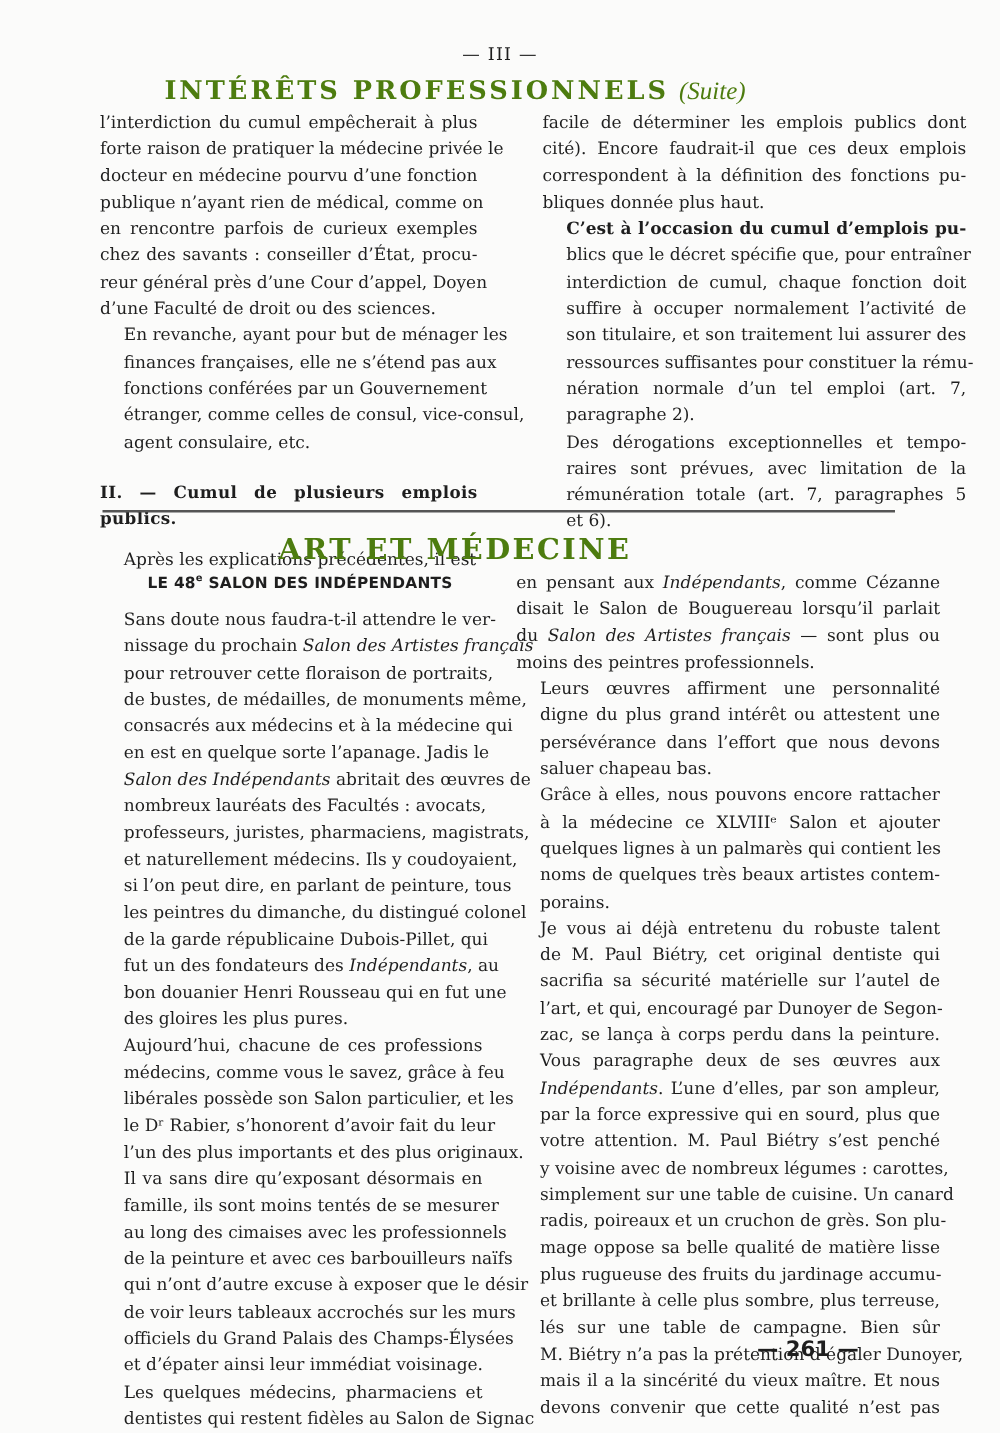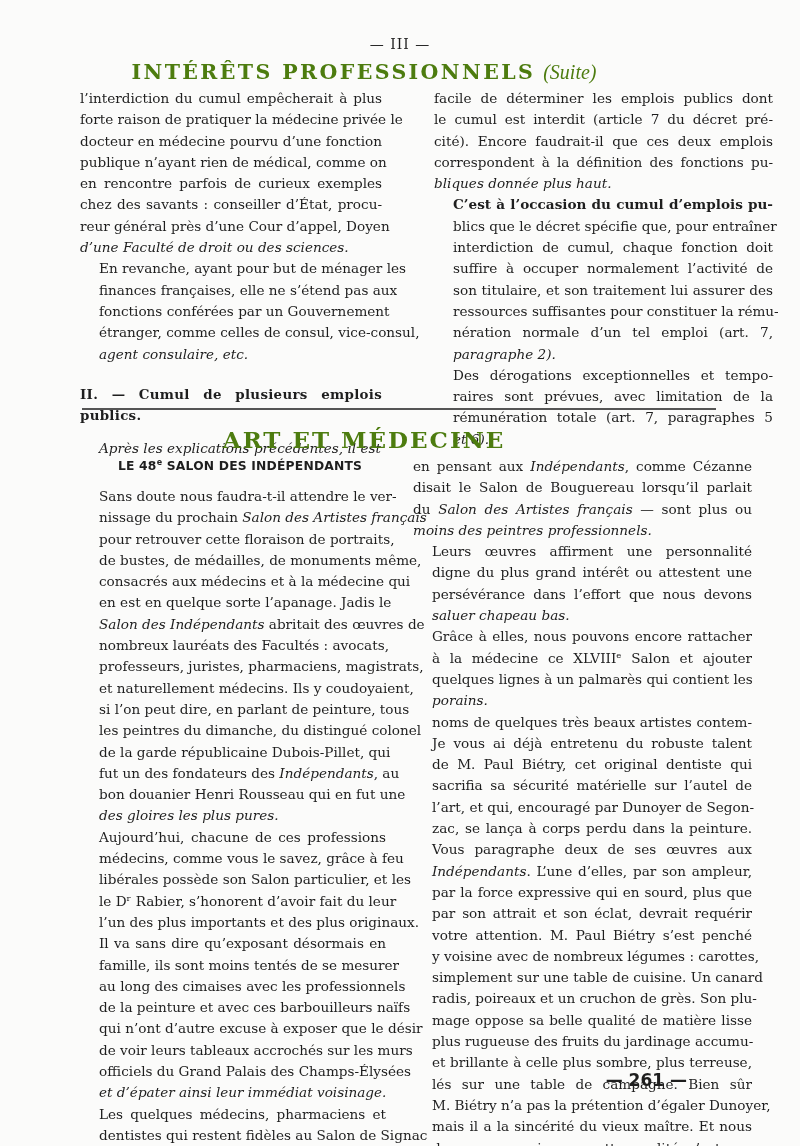--- a/index.html
+++ b/index.html
@@ -20,21 +20,21 @@
   .sec1 { top: 44px; font-size: 20.5px; letter-spacing: 2.4px; }
   .sec1 .suite { font-weight: normal; font-style: italic; font-family: "Liberation Serif", serif; font-size: 20px; letter-spacing: 0; margin-left: 8px; }
   .sec2 { top: 410px; font-size: 23px; letter-spacing: 2px; }
   .col {
     position: absolute; font-size: 13.6px; line-height: 21.3px;
     text-align: justify; font-family: "DejaVu Serif", serif;
   }
   .col p { margin: 0; }
   .col .ind { text-indent: 19px; }
   .col .line { display: block; text-align: justify; text-align-last: justify; white-space: nowrap; }
-  .col .last { text-align-last: left; font-style: italic; }
+  .col .last { text-align-last: left; }
   .c1 { left: 80px; top: 72px; width: 302px; }
   .c2 { left: 413px; top: 72px; width: 339px; margin-left: 21px; }
   .c3 { left: 80px; top: 470px; width: 306px; }
   .c4 { left: 413px; top: 440px; width: 339px; }
   .sub-head {
     font-weight: bold; font-size: 13.4px; letter-spacing: 0.3px; margin: 19px 0 12px 0 !important;
   }
   .salon-head {
     position: absolute; left: 118px; top: 442px;
     font-family: "DejaVu Sans", "Liberation Sans", sans-serif; font-weight: bold;
@@ -82,21 +82,20 @@
       </p>
     <p class="sub-head">II. — Cumul de plusieurs emplois publics.</p>
     <p class="ind">
         <span class="line last" style="text-indent: 19px;">Après les explications précédentes, il est</span>
       </p>
   </div>
 
   <div class="col c2">
     <p>
         <span class="line">facile de déterminer les emplois publics dont</span>
-        <span class="line">le cumul est interdit (article 7 du décret pré-</span>
         <span class="line">cité). Encore faudrait-il que ces deux emplois</span>
         <span class="line">correspondent à la définition des fonctions pu-</span>
         <span class="line last">bliques donnée plus haut.</span>
       </p>
     <p class="ind">
         <span class="line" style="text-indent: 19px; font-weight: bold;">C’est à l’occasion du cumul d’emplois pu-</span>
         <span class="line">blics que le décret spécifie que, pour entraîner</span>
         <span class="line">interdiction de cumul, chaque fonction doit</span>
         <span class="line">suffire à occuper normalement l’activité de</span>
         <span class="line">son titulaire, et son traitement lui assurer des</span>
@@ -169,33 +168,32 @@
     <p class="ind">
         <span class="line" style="text-indent: 19px;">Leurs œuvres affirment une personnalité</span>
         <span class="line">digne du plus grand intérêt ou attestent une</span>
         <span class="line">persévérance dans l’effort que nous devons</span>
         <span class="line last">saluer chapeau bas.</span>
       </p>
     <p class="ind">
         <span class="line" style="text-indent: 19px;">Grâce à elles, nous pouvons encore rattacher</span>
         <span class="line">à la médecine ce XLVIIIᵉ Salon et ajouter</span>
         <span class="line">quelques lignes à un palmarès qui contient les</span>
+        <span class="line">noms de quelques très beaux artistes contem-</span>
         <span class="line last">porains.</span>
-        <span class="line">noms de quelques très beaux artistes contem-</span>
       </p>
     <p class="ind" style="margin-top:0">
         <span class="line" style="text-indent: 19px;">Je vous ai déjà entretenu du robuste talent</span>
         <span class="line">de M. Paul Biétry, cet original dentiste qui</span>
         <span class="line">sacrifia sa sécurité matérielle sur l’autel de</span>
         <span class="line">l’art, et qui, encouragé par Dunoyer de Segon-</span>
         <span class="line">zac, se lança à corps perdu dans la peinture.</span>
         <span class="line">Vous paragraphe deux de ses œuvres aux</span>
         <span class="line"><i>Indépendants</i>. L’une d’elles, par son ampleur,</span>
         <span class="line">par la force expressive qui en sourd, plus que</span>
-        <span class="line">par son attrait et son éclat, devrait requérir</span>
         <span class="line">votre attention. M. Paul Biétry s’est penché</span>
         <span class="line">y voisine avec de nombreux légumes : carottes,</span>
         <span class="line">simplement sur une table de cuisine. Un canard</span>
         <span class="line">radis, poireaux et un cruchon de grès. Son plu-</span>
         <span class="line">mage oppose sa belle qualité de matière lisse</span>
         <span class="line">plus rugueuse des fruits du jardinage accumu-</span>
         <span class="line">et brillante à celle plus sombre, plus terreuse,</span>
         <span class="line">lés sur une table de campagne. Bien sûr</span>
         <span class="line">M. Biétry n’a pas la prétention d’égaler Dunoyer,</span>
         <span class="line">mais il a la sincérité du vieux maître. Et nous</span>

